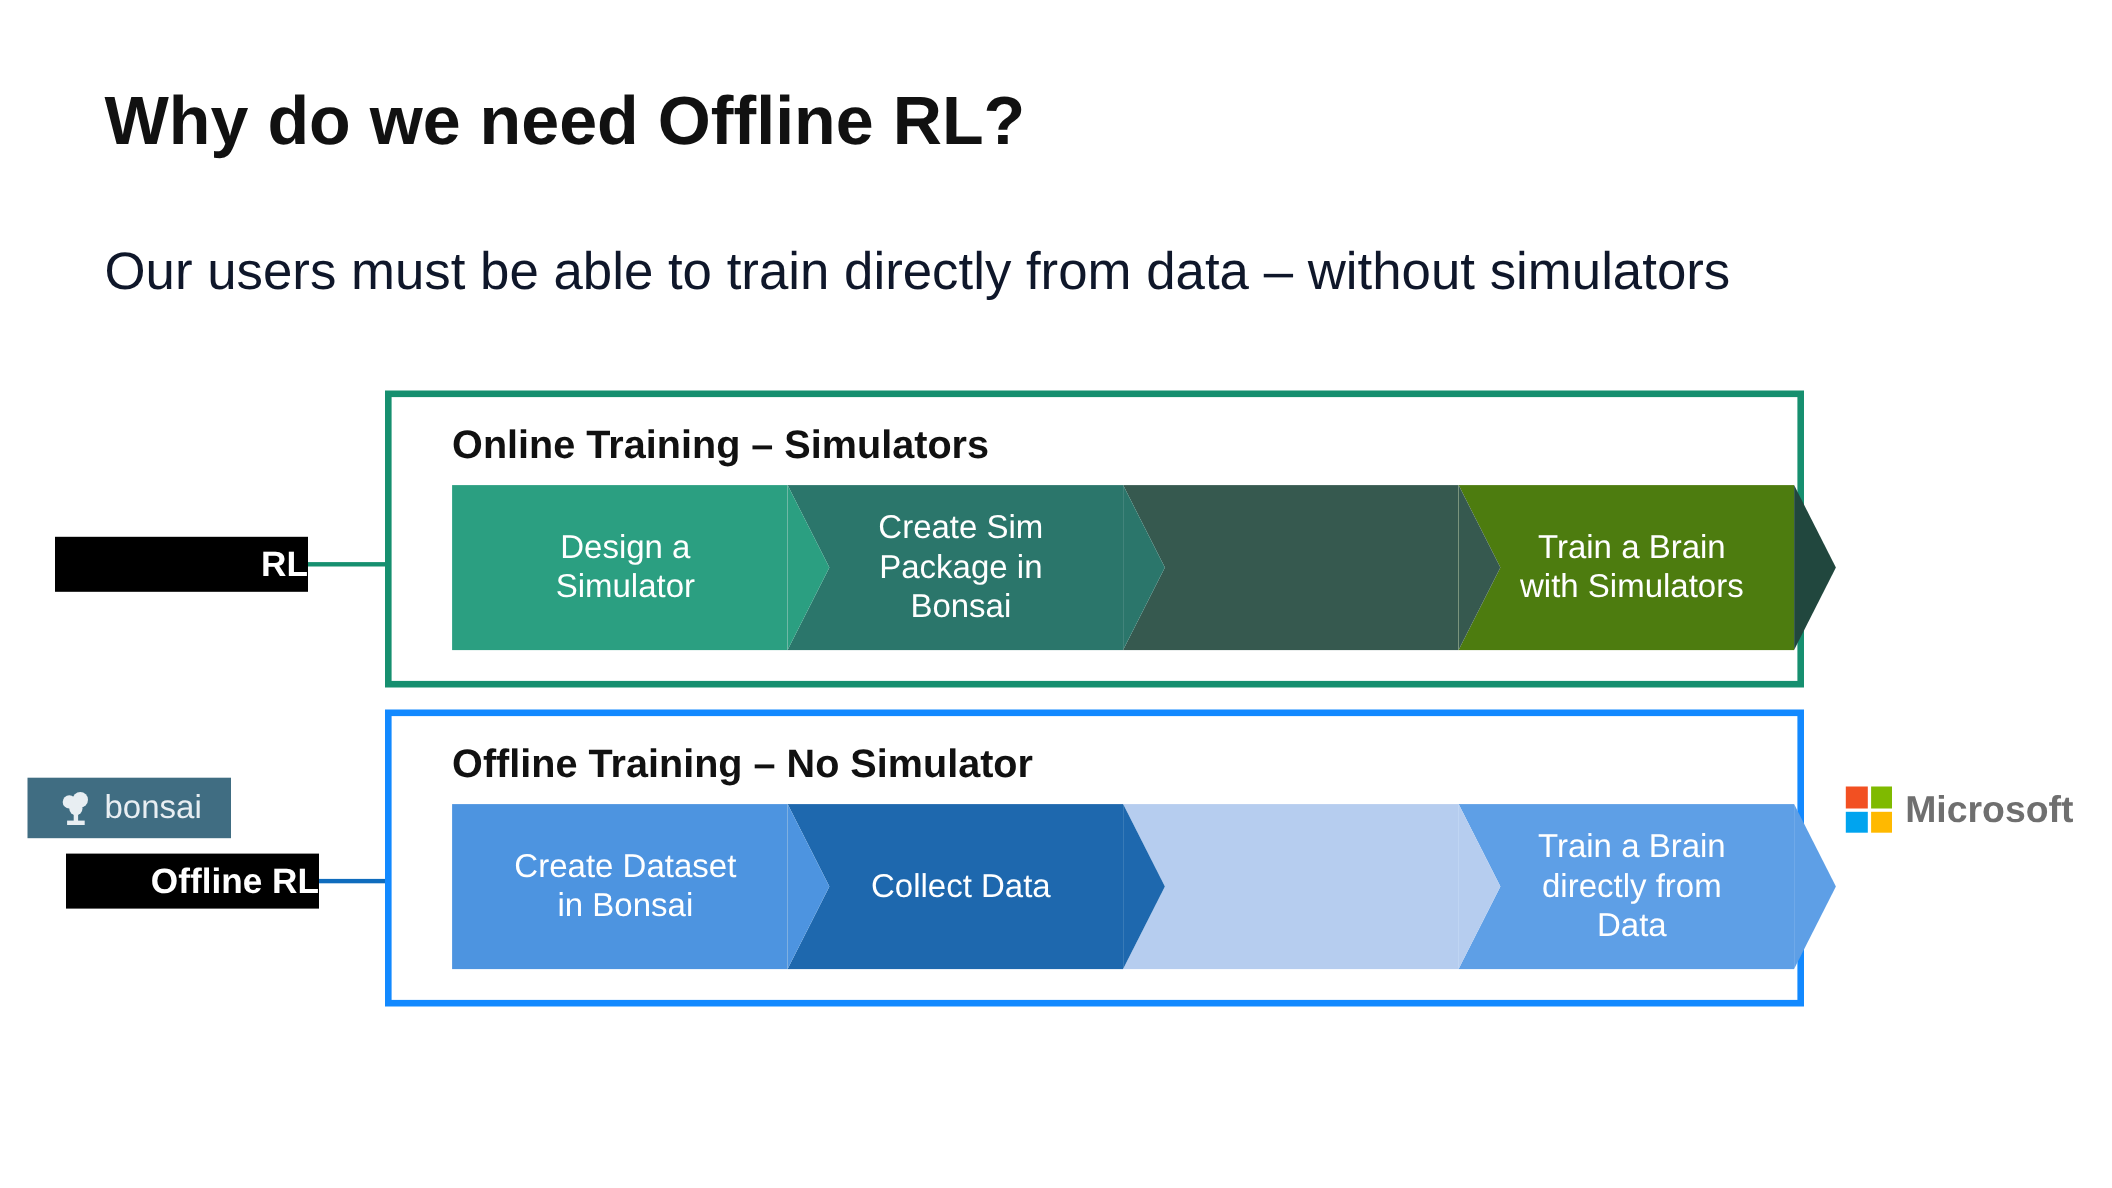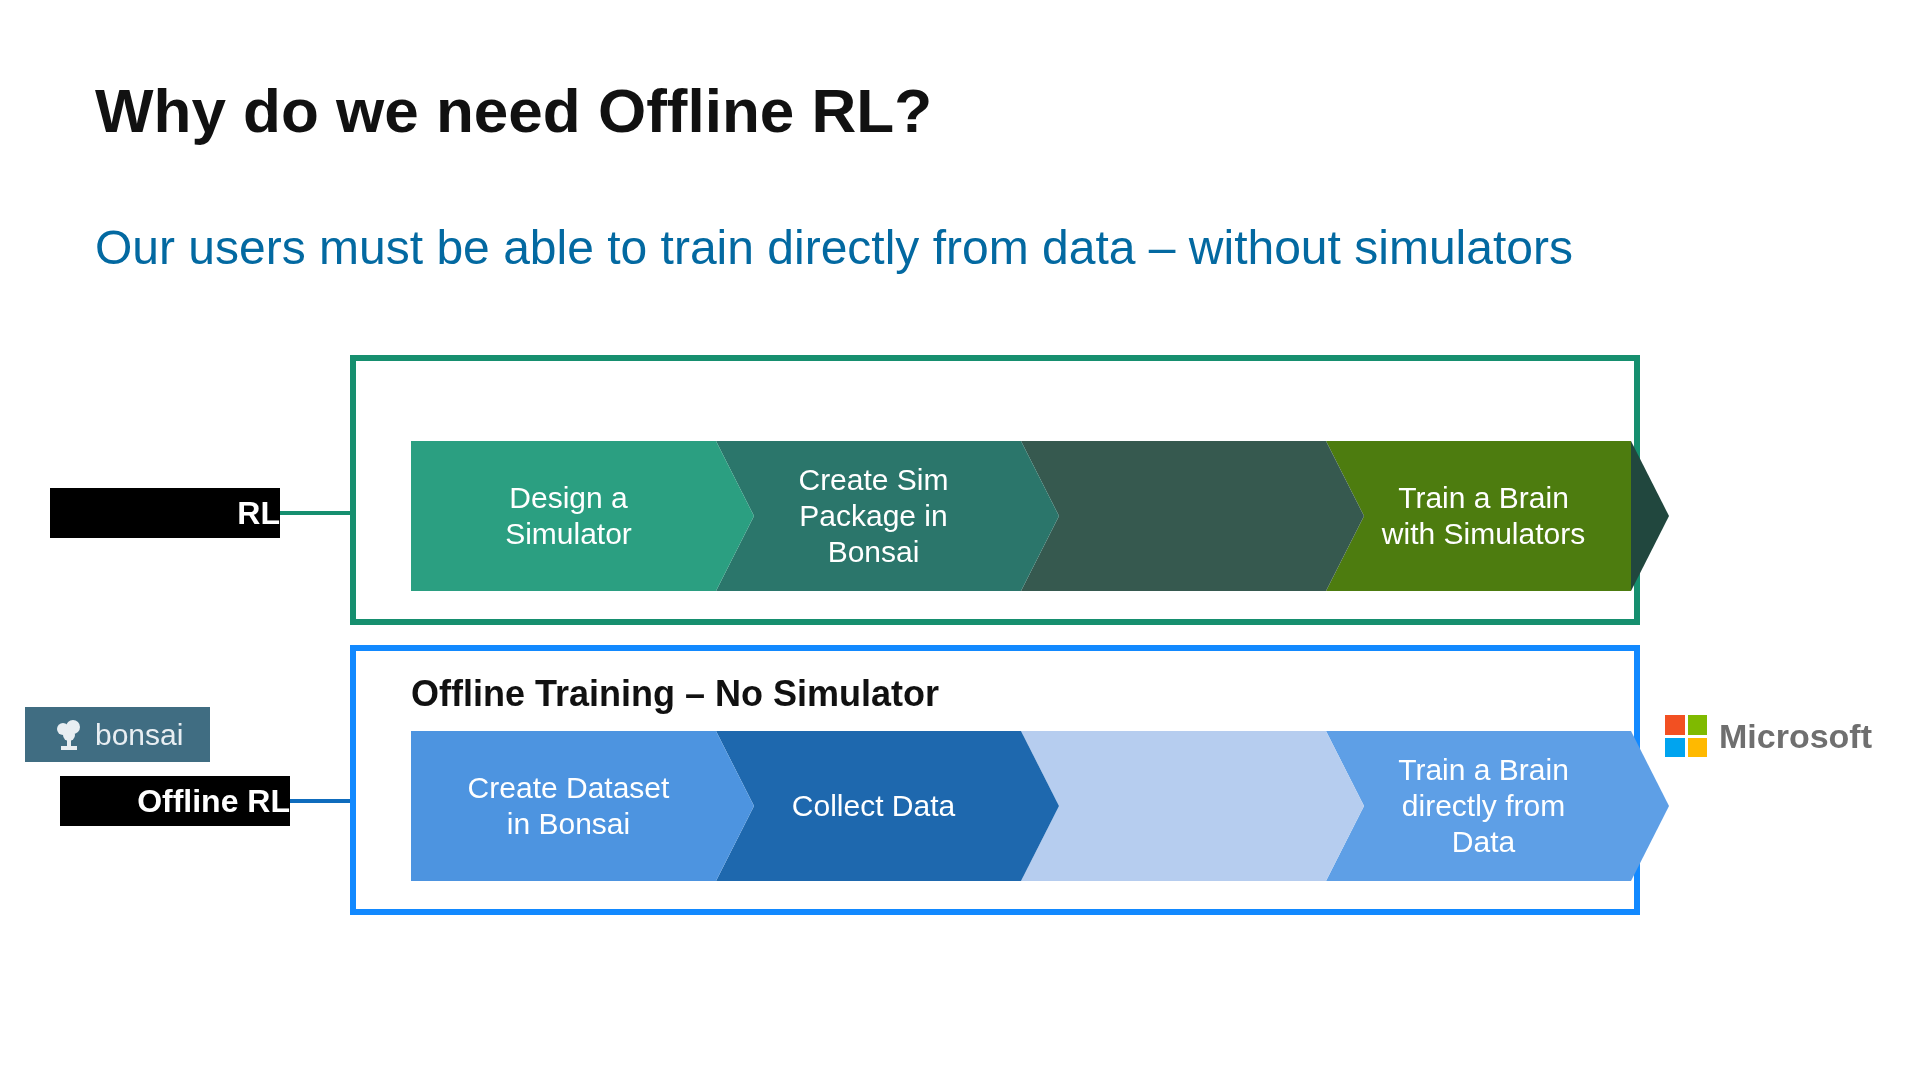--- a/index.html
+++ b/index.html
@@ -1,20 +1,20 @@
 <!DOCTYPE html>
 <html><head>
 <meta charset="utf-8">
 <style>
   *{box-sizing:border-box;margin:0;padding:0}
   html,body{width:1920px;height:1080px;background:#fff;font-family:"Segoe UI",Arial,sans-serif;overflow:hidden}
   .slide{position:relative;width:1920px;height:772px}
 
   .title{position:absolute;left:95px;top:75px;font-size:62px;font-weight:700;color:#111}
-  .subtitle{position:absolute;left:95px;top:220px;font-size:48px;font-weight:400;color:#0369a1}
+  .subtitle{position:absolute;left:95px;top:220px;font-size:48px;font-weight:400;color:#0f172a}
 
   .tag{position:absolute;height:50px;line-height:50px;background:#000;color:#fff;font-weight:700;font-size:32px;text-align:right}
   .tag.rl{left:50px;top:488px;width:230px}
   .tag.orl{left:60px;top:776px;width:230px}
 
   .connector{position:absolute;height:4px}
   .connector::after{content:"";position:absolute;right:-2px;top:-8px;border:10px solid transparent}
   .conn-rl{left:280px;top:511px;width:110px;background:#168f6f}
   .conn-rl::after{border-left-color:#168f6f}
   .conn-orl{left:290px;top:799px;width:100px;background:#0f6cbd}
@@ -38,21 +38,21 @@
   .c-b4{background:#5e9fe6}.c-b4::after{border-left-color:#5e9fe6}
 
   .chev::before,.chev::after{content:"";position:absolute;top:0;width:0;height:0;border-top:75px solid transparent;border-bottom:75px solid transparent}
   .chev::before{left:0;border-left:38px solid #fff}
   .chev:first-child::before{display:none}
   .chev::after{right:-38px;border-left-width:38px;border-left-style:solid;z-index:2}
 
   .bonsai-badge{position:absolute;left:25px;bottom:10px;width:185px;height:55px;background:#406d82;color:#e8eef2;display:flex;align-items:center;gap:10px;padding:0 28px;font-size:30px}
   .bonsai-badge svg{flex:0 0 32px}
 
-  .ms-logo{position:absolute;right:48px;bottom:15px;display:flex;align-items:center;gap:12px}
+  .ms-logo{position:absolute;right:35px;bottom:15px;display:flex;align-items:center;gap:12px}
   .ms-grid{width:42px;height:42px;display:grid;grid-template:1fr 1fr/1fr 1fr;gap:3px}
   .ms-grid span:nth-child(1){background:#f25022}
   .ms-grid span:nth-child(2){background:#7fba00}
   .ms-grid span:nth-child(3){background:#00a4ef}
   .ms-grid span:nth-child(4){background:#ffb900}
   .ms-text{font-size:34px;color:#6f6f6f;font-weight:600}
 </style>
 </head>
 <body>
 
@@ -61,20 +61,21 @@
   <div class="title">Why do we need Offline RL?</div>
   <div class="subtitle">Our users must be able to train directly from data – without simulators</div>
 
   <div class="tag rl">RL</div>
   <div class="connector conn-rl"></div>
 
   <div class="tag orl">Offline RL</div>
   <div class="connector conn-orl"></div>
 
   <div class="panel top">
+    <div class="panel-title">Online Training – Simulators</div>
     <div class="flow">
       <div class="chev c-g1">Design a Simulator</div>
       <div class="chev c-g2">Create Sim Package in Bonsai</div>
       <div class="chev c-g3"></div>
       <div class="chev c-g4">Train a Brain with Simulators</div>
     </div>
   </div>
 
   <div class="panel bot">
     <div class="panel-title">Offline Training – No Simulator</div>

